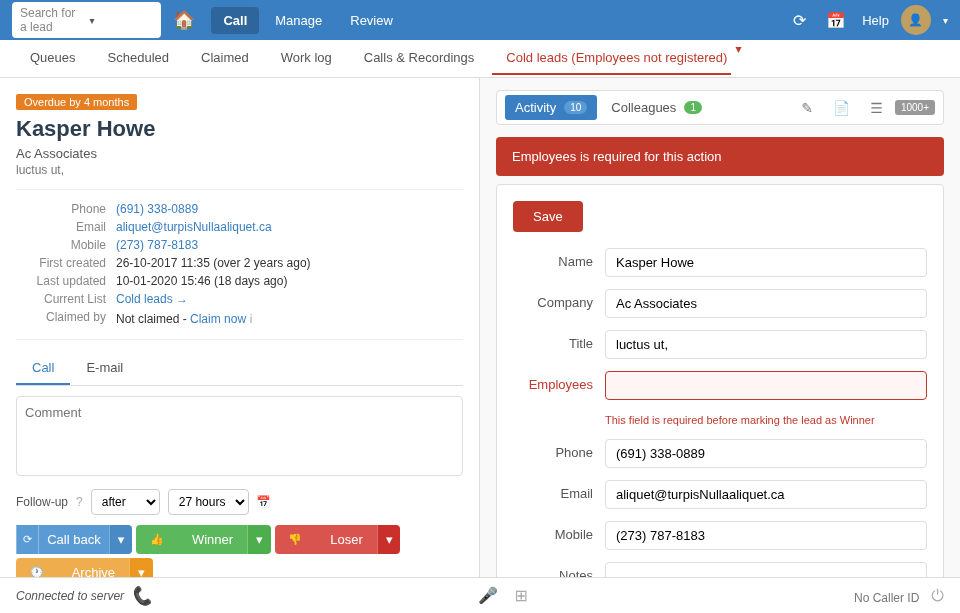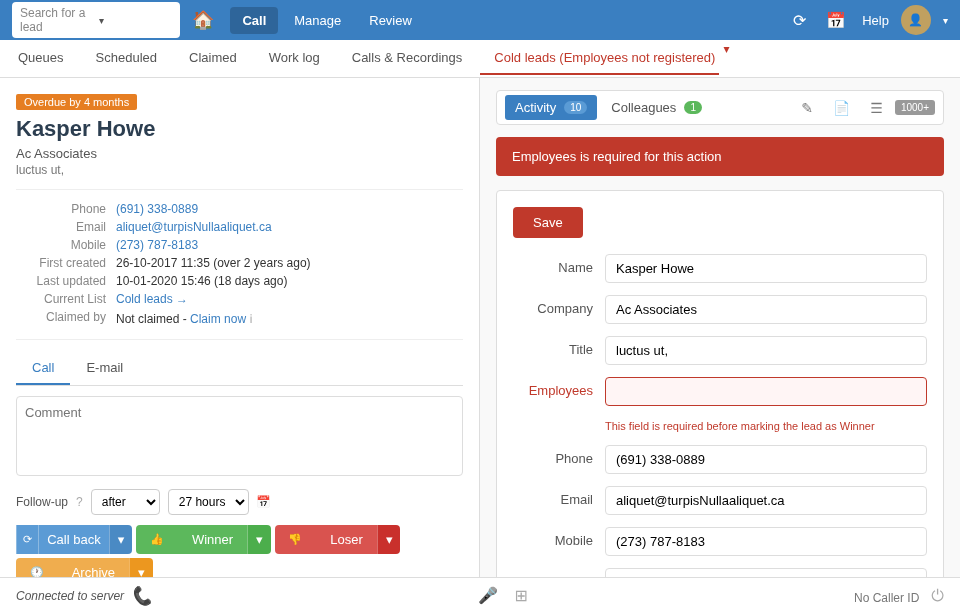--- a/index.html
+++ b/index.html
@@ -13,21 +13,21 @@
       align-items: center;
       padding: 0 12px;
       gap: 8px;
     }
     .search-bar {
       display: flex;
       align-items: center;
       background: white;
       border-radius: 4px;
       padding: 4px 8px;
-      width: 168px;
+      width: 149px;
       gap: 6px;
       cursor: pointer;
     }
     .search-bar span { color: #888; font-size: 12px; flex: 1; }
     .search-bar .caret { color: #555; font-size: 10px; }
     .nav-icon { color: white; font-size: 18px; padding: 4px; cursor: pointer; }
     .nav-links { display: flex; gap: 4px; margin-left: 4px; }
     .nav-link {
       color: white;
       padding: 6px 12px;
@@ -41,21 +41,21 @@
     .nav-right { display: flex; align-items: center; gap: 12px; }
     .nav-help { color: white; font-size: 13px; cursor: pointer; }
     .nav-avatar { width: 30px; height: 30px; border-radius: 50%; background: #c0a060; display: flex; align-items: center; justify-content: center; color: white; font-size: 12px; cursor: pointer; }
 
     
     .sub-nav {
       background: white;
       border-bottom: 1px solid #ddd;
       display: flex;
       align-items: center;
-      padding: 0 4px;
+      padding: 0 16px;
       height: 38px;
       gap: 4px;
     }
     .sub-nav-item {
       padding: 8px 14px;
       font-size: 13px;
       color: #555;
       cursor: pointer;
       border-bottom: 2px solid transparent;
       white-space: nowrap;
@@ -211,21 +211,21 @@
     .badge-green { background: #5cb85c; }
     .right-tab-spacer { flex: 1; }
     .icon-btn { color: #777; cursor: pointer; padding: 4px 8px; font-size: 14px; }
     .right-badge { background: #999; color: white; font-size: 10px; padding: 2px 6px; border-radius: 3px; }
 
     .error-banner {
       background: #c0392b;
       color: white;
       padding: 12px 16px;
       border-radius: 4px;
-      margin-bottom: 14px;
+      margin-bottom: 8px;
       font-size: 13px;
     }
 
     .form-section {
       background: white;
       border: 1px solid #ddd;
       border-radius: 4px;
       padding: 16px;
     }
     .save-btn {

